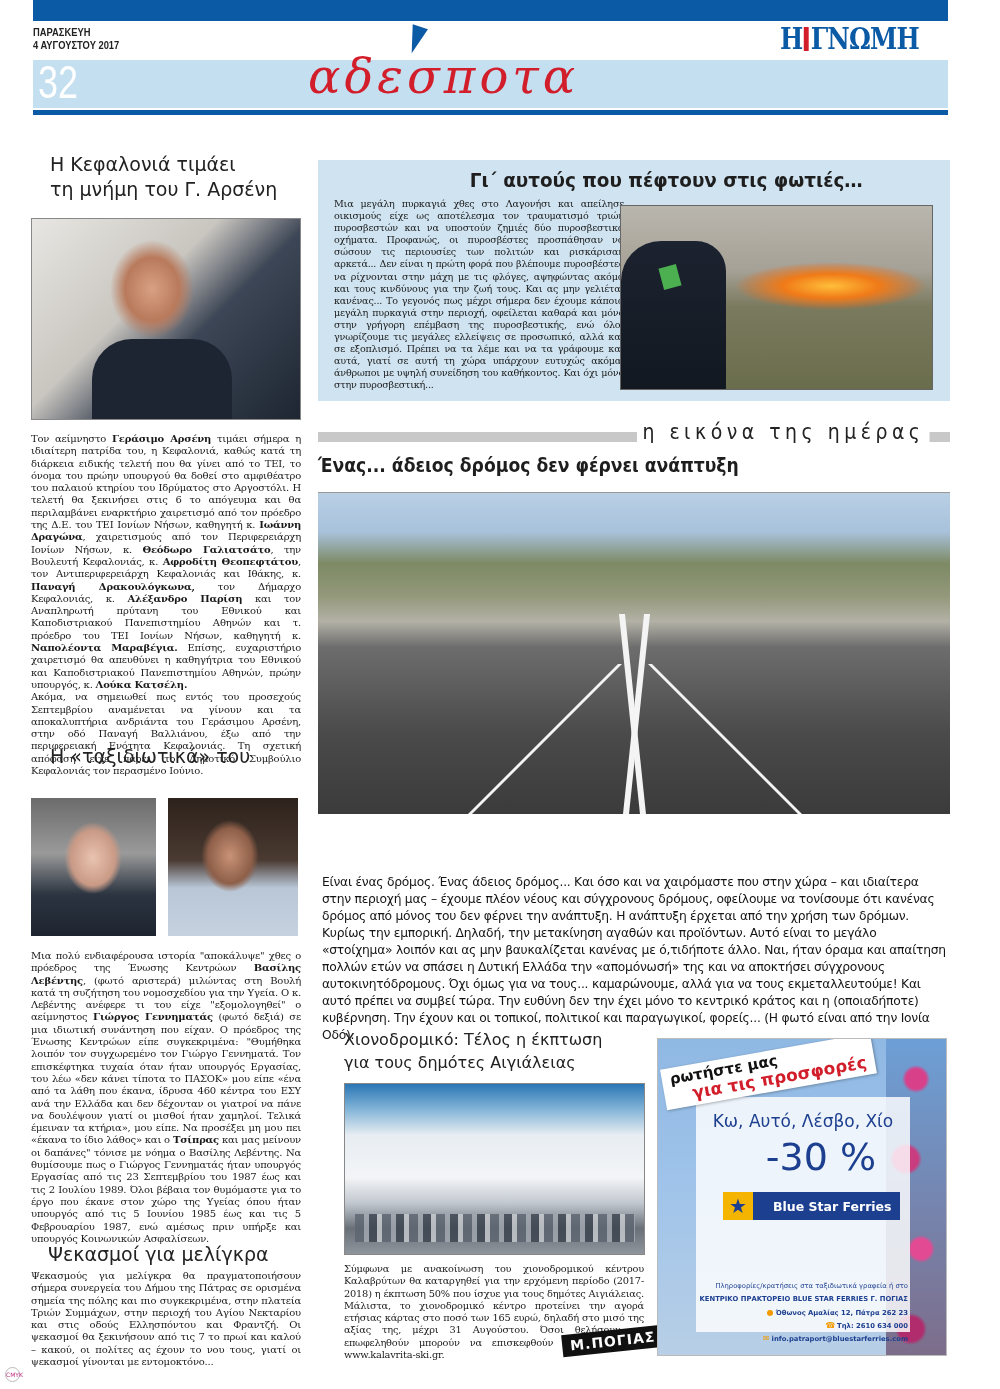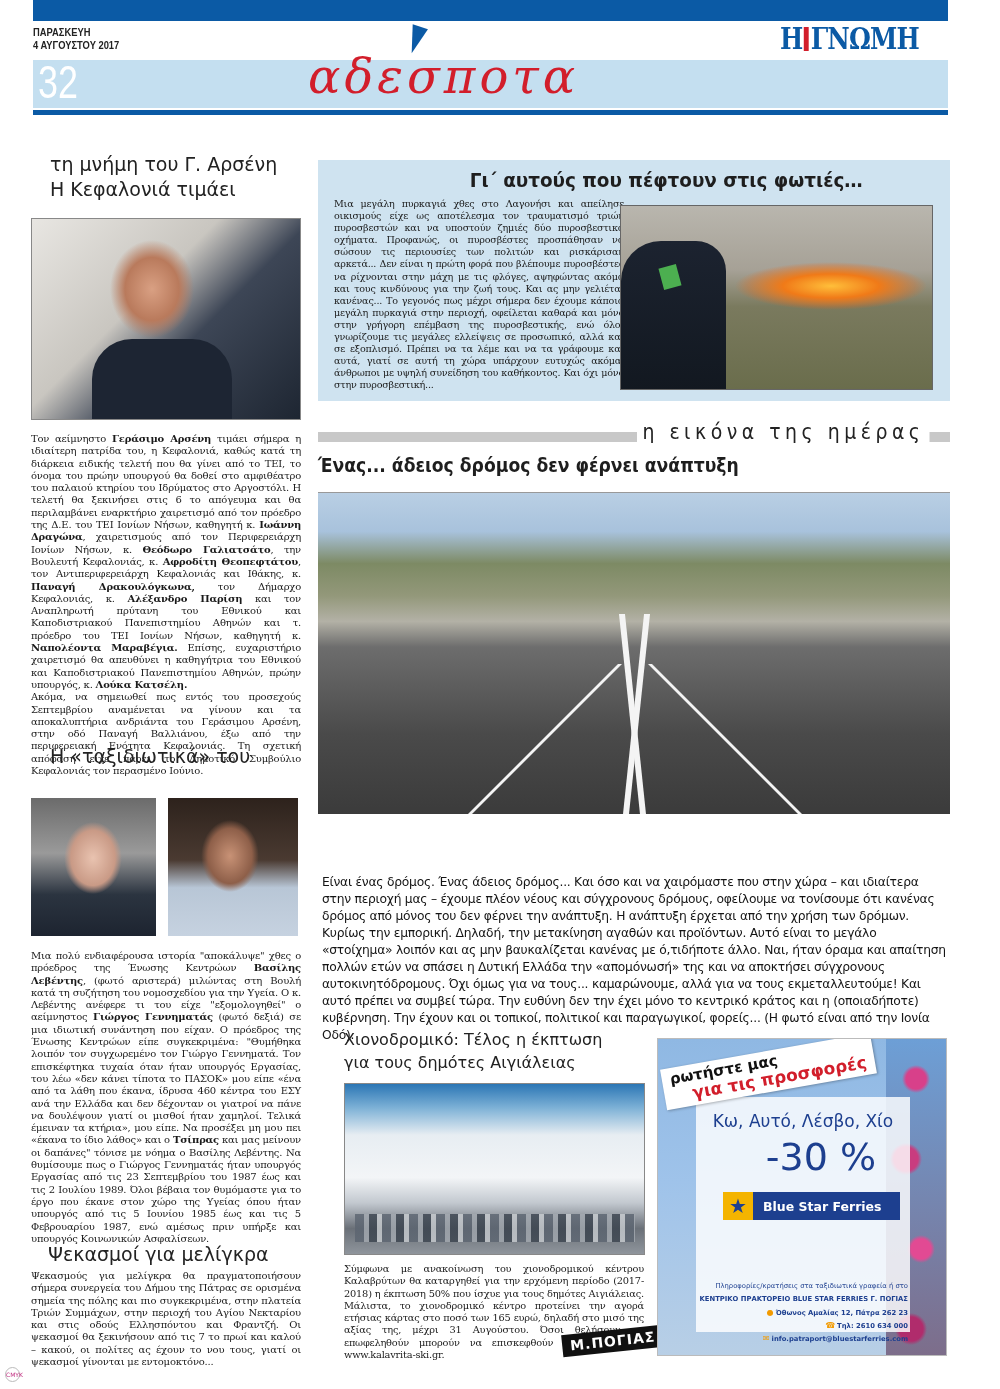--- a/index.html
+++ b/index.html
@@ -64,21 +64,21 @@
   .ad { position: absolute; left: 657px; top: 1038px; width: 290px; height: 318px; background: linear-gradient(180deg, #8fb8e3 0%, #9fc3ea 45%, #b8cfe6 100%); border: 1px solid #bbb; overflow: hidden; }
   .ad-flowers { position: absolute; right: 0; top: 0; width: 60px; height: 318px; background: radial-gradient(circle at 30px 40px, #d8408a 0 10px, transparent 14px), radial-gradient(circle at 20px 120px, #c93c7f 0 12px, transparent 16px), radial-gradient(circle at 35px 210px, #e24a93 0 10px, transparent 14px), radial-gradient(circle at 25px 290px, #b02c6c 0 12px, transparent 16px), linear-gradient(180deg, #6d9fd6, #7d6d8a); }
   .ad-panel { position: absolute; left: 38px; top: 58px; width: 214px; height: 235px; background: rgba(255,255,255,0.82); }
   .ad-tag { position: absolute; left: 4px; top: 12px; padding: 3px 8px 4px 8px; background: #fff; transform: rotate(-10deg); box-shadow: 1px 1px 3px rgba(0,0,0,0.3); z-index: 2; }
   .ad-tag-1 { display: block; font-family: "DejaVu Sans", sans-serif; font-weight: bold; font-size: 15px; color: #111; line-height: 16px; }
   .ad-tag-2 { display: block; font-family: "DejaVu Sans", sans-serif; font-weight: bold; font-size: 17px; color: #d21e2b; line-height: 18px; padding-left: 20px; }
   .ad-islands { position: absolute; left: 0; top: 72px; width: 290px; text-align: center; font-family: "DejaVu Sans", sans-serif; font-size: 17px; color: #1d3f8f; z-index: 2; }
   .ad-discount { position: absolute; left: 0; top: 96px; width: 290px; text-align: center; font-family: "DejaVu Sans", sans-serif; font-size: 38px; color: #1d3f8f; line-height: 44px; z-index: 2; padding-left: 36px; }
   .ad-brand { position: absolute; left: 65px; top: 153px; width: 177px; height: 28px; background: #1d3f8f; z-index: 2; display: flex; align-items: center; }
   .ad-star { width: 30px; height: 28px; background: #f4b400; display: flex; align-items: center; justify-content: center; color: #1d3f8f; font-size: 20px; line-height: 28px; }
-  .ad-brand-name { color: #fff; font-family: "DejaVu Sans", sans-serif; font-weight: bold; font-size: 12.5px; padding-left: 10px; }
+  .ad-brand-name { color: #fff; font-family: "DejaVu Sans", sans-serif; font-weight: bold; font-size: 12.5px; padding-left: 20px; }
   .ad-info { position: absolute; left: 40px; width: 210px; text-align: right; font-family: "DejaVu Sans", sans-serif; font-size: 6.8px; color: #1d3f8f; z-index: 2; line-height: 9px; margin-top: 28px; }
   .ad-ico { display: inline-block; font-size: 8px; color: #f29a00; margin-right: 2px; }
 
   .reg-mark { position: absolute; left: 5px; top: 1367px; width: 15px; height: 15px; border-radius: 50%; border: 1px solid #bbb; font-family: "DejaVu Sans", sans-serif; font-size: 6px; color: #c03080; text-align: center; line-height: 13px; }
 </style>
 </head>
 <body>
 
 <div class="top-bar"></div>
 <div class="band"></div>
@@ -88,22 +88,22 @@
   <div>4 ΑΥΓΟΥΣΤΟΥ 2017</div>
 </div>
 <div class="hdr-page">32</div>
 <div class="section-mark"></div>
 <div class="section-title">αδεσποτα</div>
 <div class="logo">
   <span>Η</span><span class="sep"></span><span>ΓΝΩΜΗ</span>
 </div>
 
 <div class="h-arsenis headline-light">
+  <div>Η Κεφαλονιά τιμάει</div>
   <div>τη μνήμη του Γ. Αρσένη</div>
-  <div>Η Κεφαλονιά τιμάει</div>
 </div>
 <div class="photo photo-arsenis"></div>
 <div class="t-arsenis body-text"><span>Τον αείμνηστο </span><b>Γεράσιμο Αρσένη</b><span> τιμάει σήμερα η ιδιαίτερη πατρίδα του, η Κεφαλονιά, καθώς κατά τη διάρκεια ειδικής τελετή που θα γίνει από το ΤΕΙ, το όνομα του πρώην υπουργού θα δοθεί στο αμφιθέατρο του παλαιού κτηρίου του Ιδρύματος στο Αργοστόλι. Η τελετή θα ξεκινήσει στις 6 το απόγευμα και θα περιλαμβάνει εναρκτήριο χαιρετισμό από τον πρόεδρο της Δ.Ε. του ΤΕΙ Ιονίων Νήσων, καθηγητή κ. </span><b>Ιωάννη Δραγώνα</b><span>, χαιρετισμούς από τον Περιφερειάρχη Ιονίων Νήσων, κ. </span><b>Θεόδωρο Γαλιατσάτο</b><span>, την Βουλευτή Κεφαλονιάς, κ. </span><b>Αφροδίτη Θεοπεφτάτου</b><span>, τον Αντιπεριφερειάρχη Κεφαλονιάς και Ιθάκης, κ. </span><b>Παναγή Δρακουλόγκωνα,</b><span> τον Δήμαρχο Κεφαλονιάς, κ. </span><b>Αλέξανδρο Παρίση</b><span> και τον Αναπληρωτή πρύτανη του Εθνικού και Καποδιστριακού Πανεπιστημίου Αθηνών και τ. πρόεδρο του ΤΕΙ Ιονίων Νήσων, καθηγητή κ. </span><b>Ναπολέοντα Μαραβέγια.</b><span> Επίσης, ευχαριστήριο χαιρετισμό θα απευθύνει η καθηγήτρια του Εθνικού και Καποδιστριακού Πανεπιστημίου Αθηνών, πρώην υπουργός, κ. </span><b>Λούκα Κατσέλη.</b><br><span>Ακόμα, να σημειωθεί πως εντός του προσεχούς Σεπτεμβρίου αναμένεται να γίνουν και τα αποκαλυπτήρια ανδριάντα του Γεράσιμου Αρσένη, στην οδό Παναγή Βαλλιάνου, έξω από την περιφερειακή Ενότητα Κεφαλονιάς. Τη σχετική απόφαση είχε πάρει το Δημοτικό Συμβούλιο Κεφαλονιάς τον περασμένο Ιούνιο.</span></div>
 
 <div class="h-levent headline-light">
   <div>Η «ταξιδιωτικά» του</div>
 </div>
 <div class="photo photo-levent1"></div>
 <div class="photo photo-levent2"></div>
 <div class="t-levent body-text"><span>Μια πολύ ενδιαφέρουσα ιστορία "αποκάλυψε" χθες ο πρόεδρος της Ένωσης Κεντρώων </span><b>Βασίλης Λεβέντης</b><span>, (φωτό αριστερά) μιλώντας στη Βουλή κατά τη συζήτηση του νομοσχεδίου για την Υγεία. Ο κ. Λεβέντης ανέφερε τι του είχε "εξομολογηθεί" ο αείμνηστος </span><b>Γιώργος Γεννηματάς</b><span> (φωτό δεξιά) σε μια ιδιωτική συνάντηση που είχαν. Ο πρόεδρος της Ένωσης Κεντρώων είπε συγκεκριμένα: "Θυμήθηκα λοιπόν τον συγχωρεμένο τον Γιώργο Γεννηματά. Τον επισκέφτηκα τυχαία όταν ήταν υπουργός Εργασίας, του λέω «δεν κάνει τίποτα το ΠΑΣΟΚ» μου είπε «ένα από τα λάθη που έκανα, ίδρυσα 460 κέντρα του ΕΣΥ ανά την Ελλάδα και δεν δέχονταν οι γιατροί να πάνε να δουλέψουν γιατί οι μισθοί ήταν χαμηλοί. Τελικά έμειναν τα κτήρια», μου είπε. Να προσέξει μη μου πει «έκανα το ίδιο λάθος» και ο </span><b>Τσίπρας</b><span> και μας μείνουν οι δαπάνες" τόνισε με νόημα ο Βασίλης Λεβέντης. Να θυμίσουμε πως ο Γιώργος Γεννηματάς ήταν υπουργός Εργασίας από τις 23 Σεπτεμβρίου του 1987 έως και τις 2 Ιουλίου 1989. Όλοι βέβαια τον θυμόμαστε για το έργο που έκανε στον χώρο της Υγείας όπου ήταν υπουργός από τις 5 Ιουνίου 1985 έως και τις 5 Φεβρουαρίου 1987, ενώ αμέσως πριν υπήρξε και υπουργός Κοινωνικών Ασφαλίσεων.</span></div>

